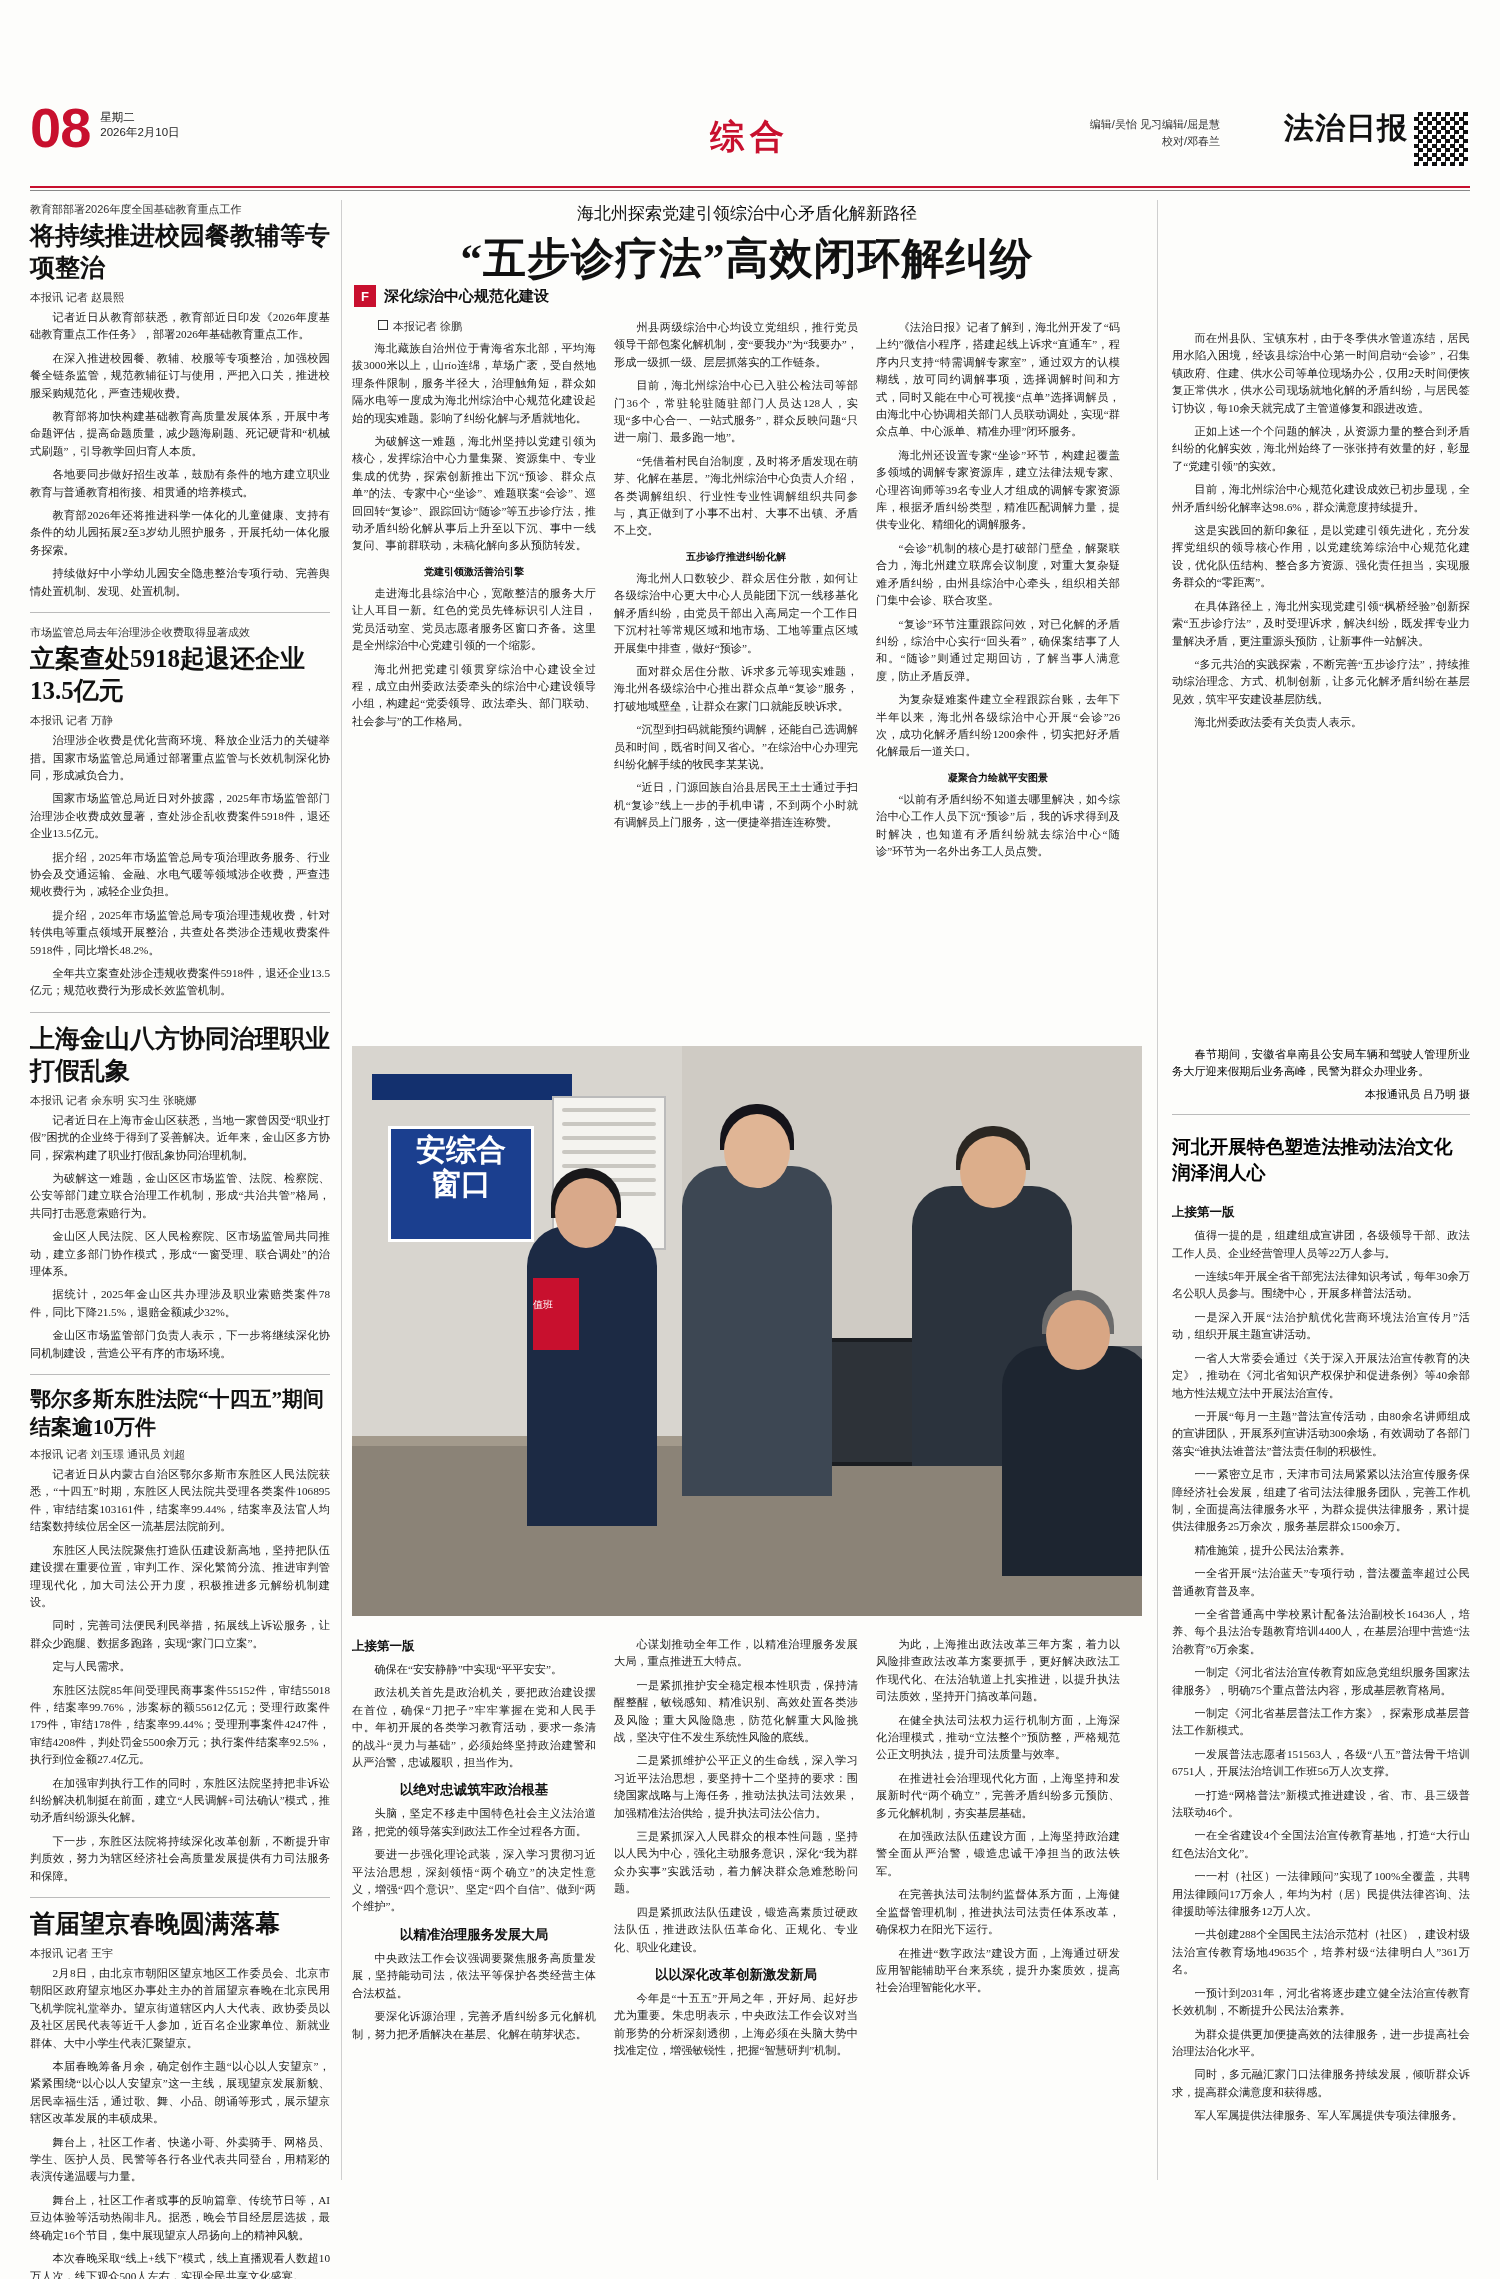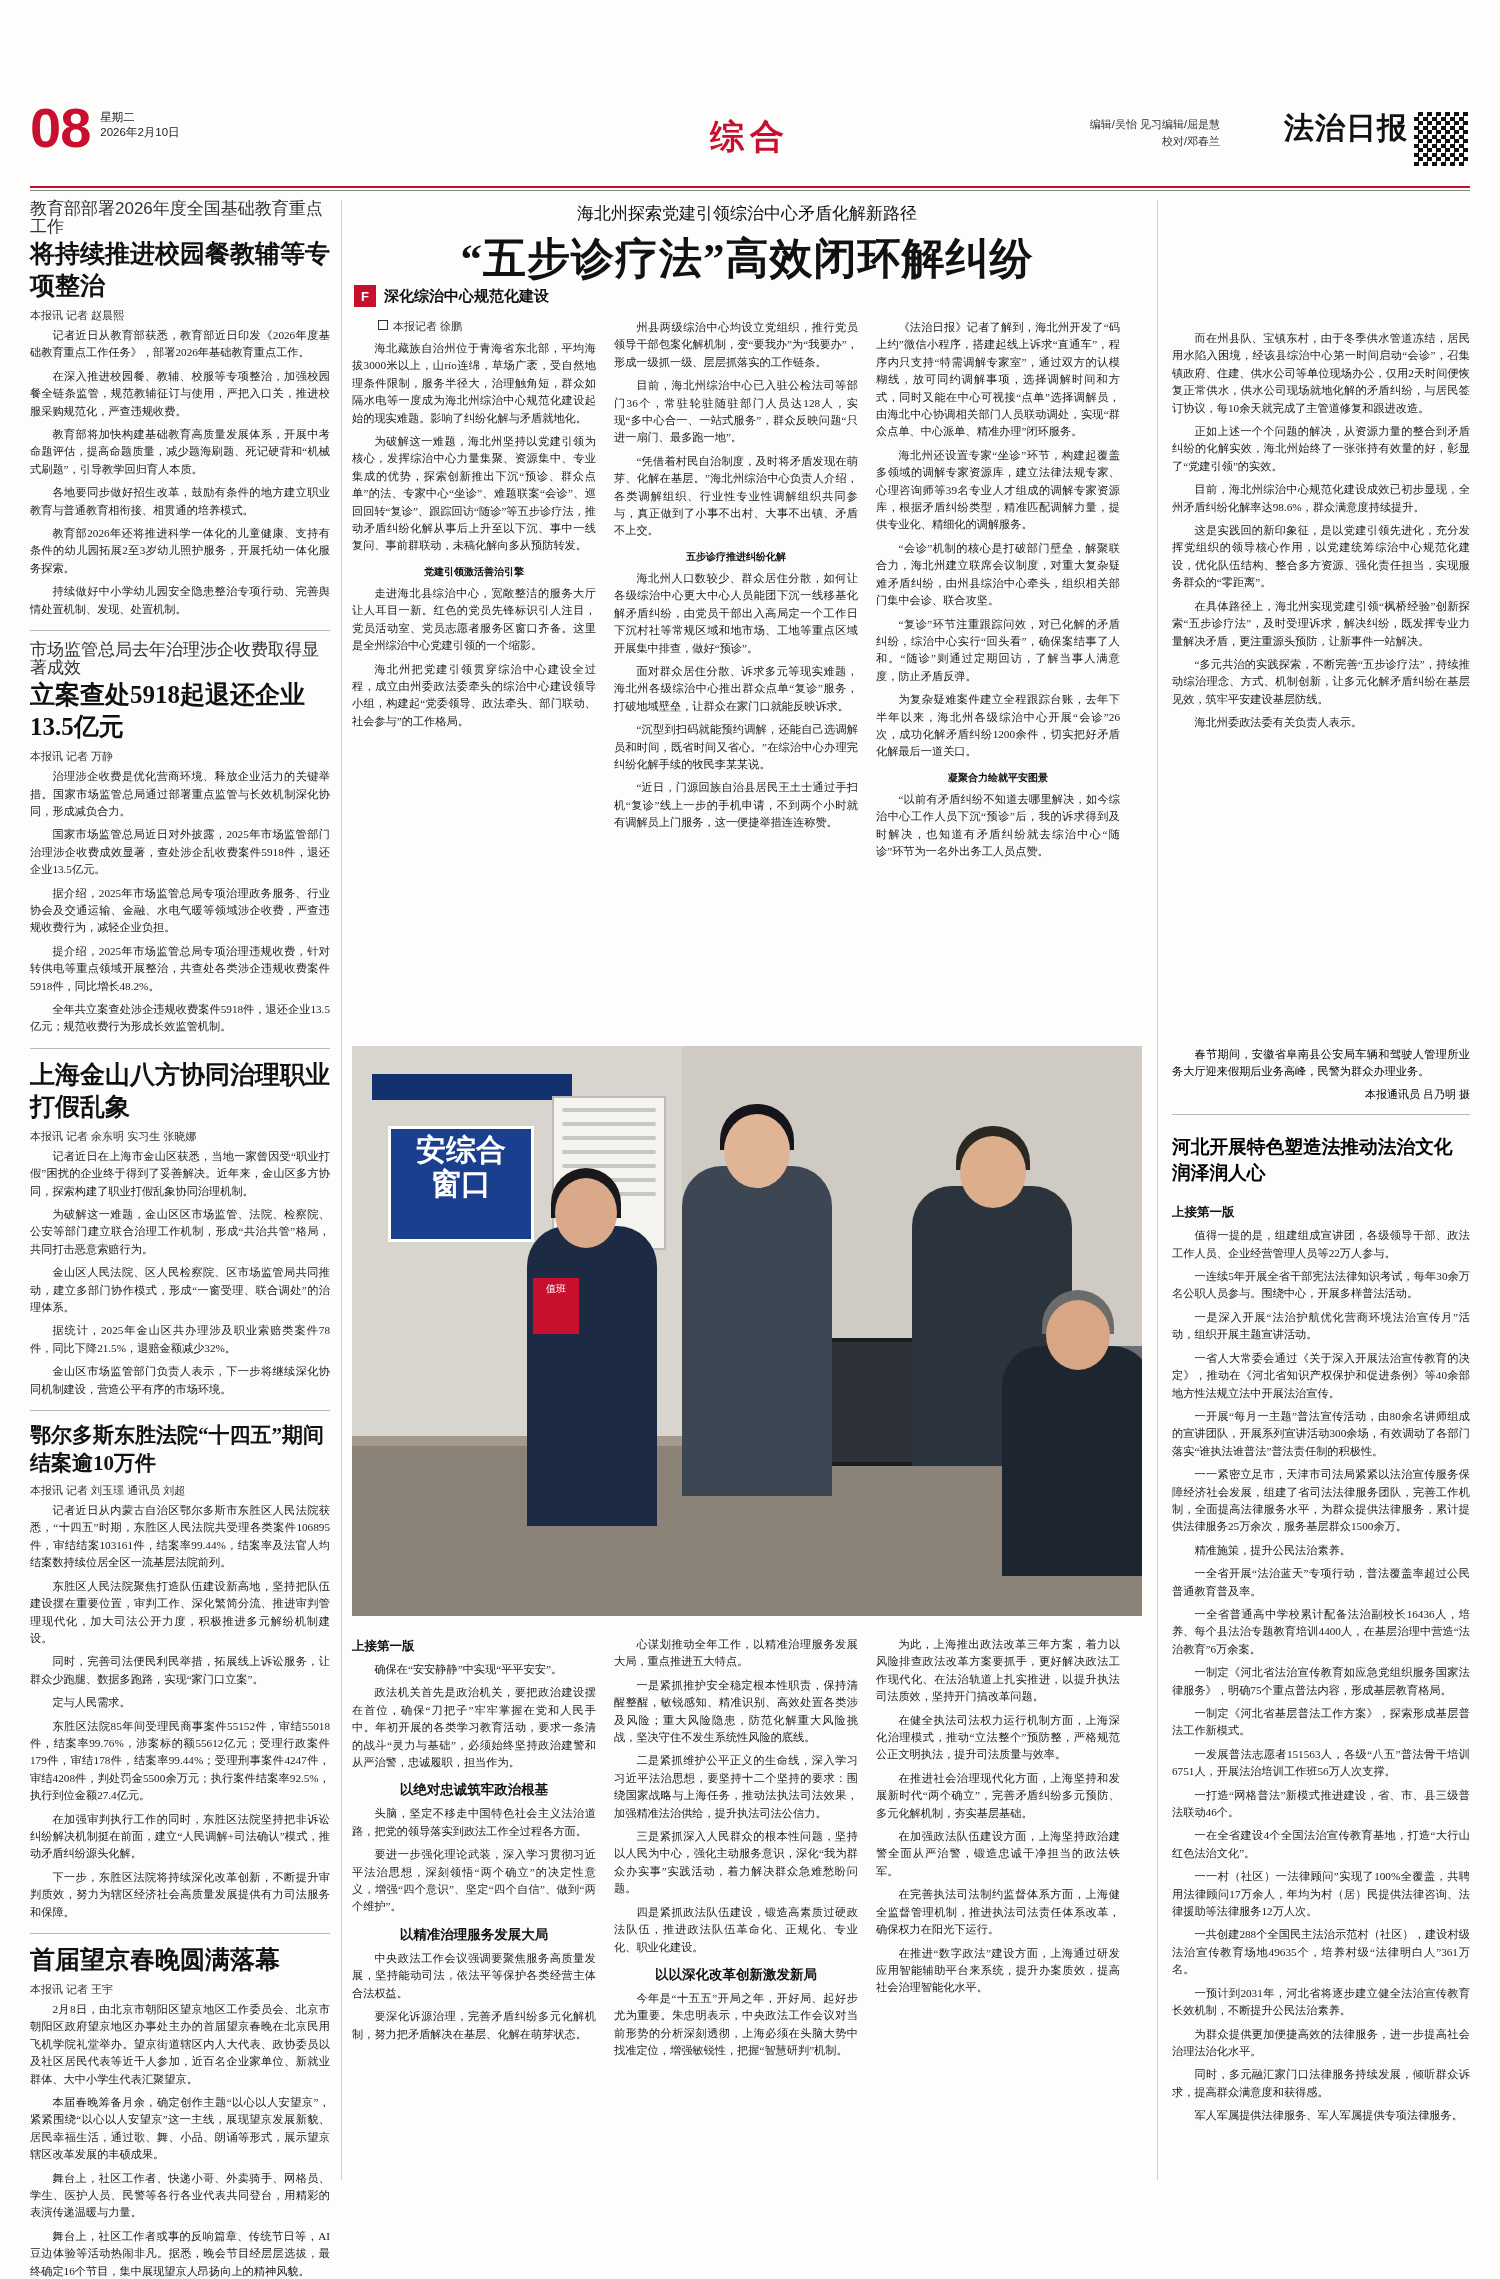--- a/index.html
+++ b/index.html
@@ -40,21 +40,21 @@
   .col{position:absolute;box-sizing:border-box;}
   .c1{left:30px;top:200px;width:300px;}
   .c-mid{left:352px;top:200px;width:790px;}
 
   .vline{position:absolute;top:200px;width:0;border-left:1px solid #cfcfcf;height:1980px;}
 
   h2.hl{
     font-size:25px;font-weight:bold;color:#111;line-height:32px;margin:0 0 6px 0;
     letter-spacing:0px;
   }
-  .kicker{font-size:17px;color:#333;line-height:18px;margin:0 0 2px 0;font-family:"Liberation Sans",sans-serif;}
+  .kicker{font-size:11px;color:#333;line-height:18px;margin:0 0 2px 0;font-family:"Liberation Sans",sans-serif;}
   .byline{font-size:11px;color:#333;margin:6px 0 4px 0;font-family:"Liberation Sans",sans-serif;}
   .body p{
     font-size:11.2px;line-height:17.4px;color:#1a1a1a;margin:0 0 6px 0;text-align:justify;
     text-indent:2em;
   }
   .sep{border-top:1px solid #bbb;margin:12px 0 10px 0;}
 
   
   .lead-kicker{text-align:center;font-size:17px;color:#111;margin:2px 0 8px 0;}
   .lead-title{
@@ -88,21 +88,21 @@
   .ph-board{position:absolute;left:200px;top:50px;width:110px;height:150px;background:#f4f3ef;border:2px solid #bbb;}
   .ph-board i{display:block;height:4px;background:#c9c7c1;margin:10px 8px;border-radius:2px;font-style:normal;}
   .ph-desk{position:absolute;left:0;bottom:0;width:790px;height:170px;background:#8b8377;}
   .ph-desk2{position:absolute;left:0;bottom:120px;width:790px;height:60px;background:#a39a8c;}
   .ph-monitor{position:absolute;left:430px;bottom:150px;width:190px;height:120px;background:#2d3238;border:4px solid #1a1d21;}
   .ph-person{position:absolute;border-radius:40px 40px 0 0;}
   .p1{left:175px;bottom:90px;width:130px;height:300px;background:#1c2a44;}
   .p1 .head{position:absolute;left:28px;top:-48px;width:62px;height:70px;background:#d9a98a;border-radius:50%;}
   .p1 .hair{position:absolute;left:24px;top:-58px;width:70px;height:50px;background:#19181a;border-radius:36px 36px 0 0;}
   .p1 .badge{position:absolute;left:6px;top:52px;width:46px;height:52px;background:#c8102e;color:#fff;font-size:10px;
-     text-align:center;line-height:13px;padding-top:4px;font-family:"Liberation Sans",sans-serif;}
+     line-height:13px;padding-top:20px;font-family:"Liberation Sans",sans-serif;}
   .p2{left:330px;bottom:120px;width:150px;height:330px;background:#3d4753;}
   .p2 .head{position:absolute;left:42px;top:-52px;width:66px;height:74px;background:#e0b595;border-radius:50%;}
   .p2 .hair{position:absolute;left:38px;top:-62px;width:74px;height:46px;background:#15141a;border-radius:36px 36px 0 0;}
   .p3{left:560px;bottom:150px;width:160px;height:280px;background:#2b333d;}
   .p3 .head{position:absolute;left:48px;top:-50px;width:66px;height:72px;background:#dcae8b;border-radius:50%;}
   .p3 .hair{position:absolute;left:44px;top:-60px;width:74px;height:44px;background:#2b2722;border-radius:36px 36px 0 0;}
   .p4{left:650px;bottom:40px;width:150px;height:230px;background:#1d2530;}
   .p4 .head{position:absolute;left:44px;top:-46px;width:64px;height:70px;background:#d8a684;border-radius:50%;}
   .p4 .hair{position:absolute;left:40px;top:-56px;width:72px;height:44px;background:#6b6b6b;border-radius:36px 36px 0 0;}
 

